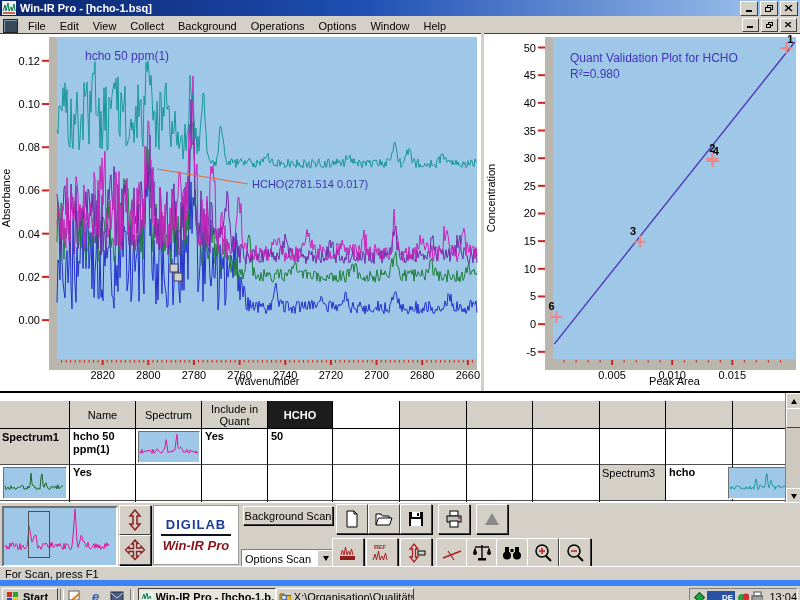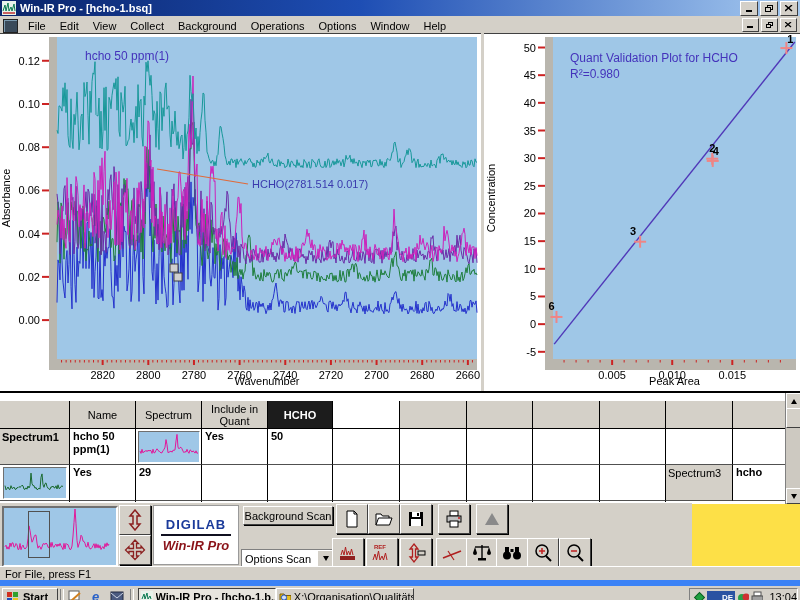--- a/index.html
+++ b/index.html
@@ -43,21 +43,21 @@
   .tc.thumbcell{display:flex;align-items:flex-start;justify-content:center;padding:2px;}
   .thumbwrap{width:62px;height:30px;background:#9fc7e7;border:1px solid;border-color:#707070 #fff #fff #707070;}
   .vscroll{position:absolute;right:0;top:0;width:14px;height:111px;background:#cdc9c1;border-left:1px solid #808080;}
   .sbtn{position:absolute;left:0;width:13px;height:14px;background:#d4d0c8;border:1px solid;
     border-color:#fff #404040 #404040 #fff;display:flex;align-items:center;justify-content:center;}
   .sthumb{position:absolute;left:0;top:15px;width:13px;height:18px;background:#d4d0c8;border:1px solid;
     border-color:#fff #404040 #404040 #fff;}
   .tri-up{width:0;height:0;border-left:3px solid transparent;border-right:3px solid transparent;border-bottom:5px solid #000;}
   .tri-dn{width:0;height:0;border-left:3px solid transparent;border-right:3px solid transparent;border-top:5px solid #000;}
   
-  #toolbar{position:absolute;left:0;top:502px;width:692px;height:64px;background:#d4d0c8;border-top:1px solid #fff;}
+  #toolbar{position:absolute;left:0;top:502px;width:800px;height:64px;background:#d4d0c8;border-top:1px solid #fff;}
   #preview{position:absolute;left:2px;top:3px;width:112px;height:57px;background:#9fc7e7;
     border:2px solid;border-color:#707070 #fff #fff #707070;}
   #preview .selrect{position:absolute;left:24px;top:3px;width:20px;height:45px;border:1px solid #505050;}
   .sqbtn{position:absolute;width:30px;height:28px;background:#d4d0c8;border:1px solid;
     border-color:#fff #404040 #404040 #fff;box-shadow:1px 1px 0 #000;
     display:flex;align-items:center;justify-content:center;}
   #logo{position:absolute;left:153px;top:2px;width:84px;height:58px;background:#fff;border:1px solid #9a9a9a;
     display:flex;flex-direction:column;align-items:center;justify-content:center;}
   #logo .brand{font-size:13px;font-weight:bold;letter-spacing:1px;color:#1a3a9a;}
   #logo .bar{width:70px;height:2px;background:#101020;margin:2px 0;}
@@ -395,21 +395,20 @@
       <div class="tc"></div>
       <div class="tc"></div>
       <div class="tc"></div>
 
       <div class="tc thumbcell">
         <div class="thumbwrap"><svg id="thumb1" width="60" height="28">
               <polyline points="1,17.6 2,21.8 3,20.6 4,19.0 5,21.1 6,21.5 7,17.7 8,20.4 9,20.2 10,19.1 11,21.2 12,21.3 13,19.7 14,19.7 15,18.6 16,19.4 17,18.5 18,17.2 19,17.9 20,21.1 21,21.4 22,19.8 23,21.2 24,18.0 25,20.0 26,17.8 27,5.1 28,15.6 29,17.7 30,17.6 31,20.3 32,19.4 33,21.6 34,21.4 35,20.0 36,21.1 37,9.3 38,5.9 39,16.7 40,19.3 41,15.7 42,14.9 43,18.5 44,20.1 45,21.2 46,21.4 47,18.8 48,19.1 49,18.0 50,19.8 51,19.9 52,17.8 53,21.0 54,16.8 55,20.5 56,20.1 57,18.5 58,17.8 59,18.7 " fill="none" stroke="#1a6a30" stroke-width="1"></polyline>
             </svg></div>
       </div>
       <div class="tc">Yes</div>
-      <div class="tc">29</div>
       <div class="tc"></div>
       <div class="tc"></div>
       <div class="tc"></div>
       <div class="tc"></div>
       <div class="tc"></div>
       <div class="tc"></div>
       <div class="tc"></div>
 
       <div class="rh">Spectrum3</div>
       <div class="tc">hcho</div>
@@ -555,21 +554,21 @@
     <div class="sqbtn" style="left:559px;top:35px;">
       <svg width="22" height="22">
         <circle cx="10" cy="9" r="6" fill="none" stroke="#000" stroke-width="1.5"></circle>
         <line x1="14" y1="14" x2="19" y2="19" stroke="#000" stroke-width="2"></line>
         <line x1="7" y1="9" x2="13" y2="9" stroke="#c02020" stroke-width="1.5"></line>
       </svg>
     </div>
   </div>
 
   <div id="statusbar">
-    <span>For File, press F1</span>
+    <span>For Scan, press F1</span>
   </div>
 
   <div id="taskbar">
     <div class="startbtn">
       <svg width="16" height="14" style="margin:0 2px;">
         <rect x="2" y="2" width="5" height="5" fill="#d03020"></rect>
           <rect x="8" y="2" width="5" height="5" fill="#30a030"></rect>
         <rect x="2" y="8" width="5" height="5" fill="#2050c0"></rect>
           <rect x="8" y="8" width="5" height="5" fill="#e8c820"></rect>
       </svg>

